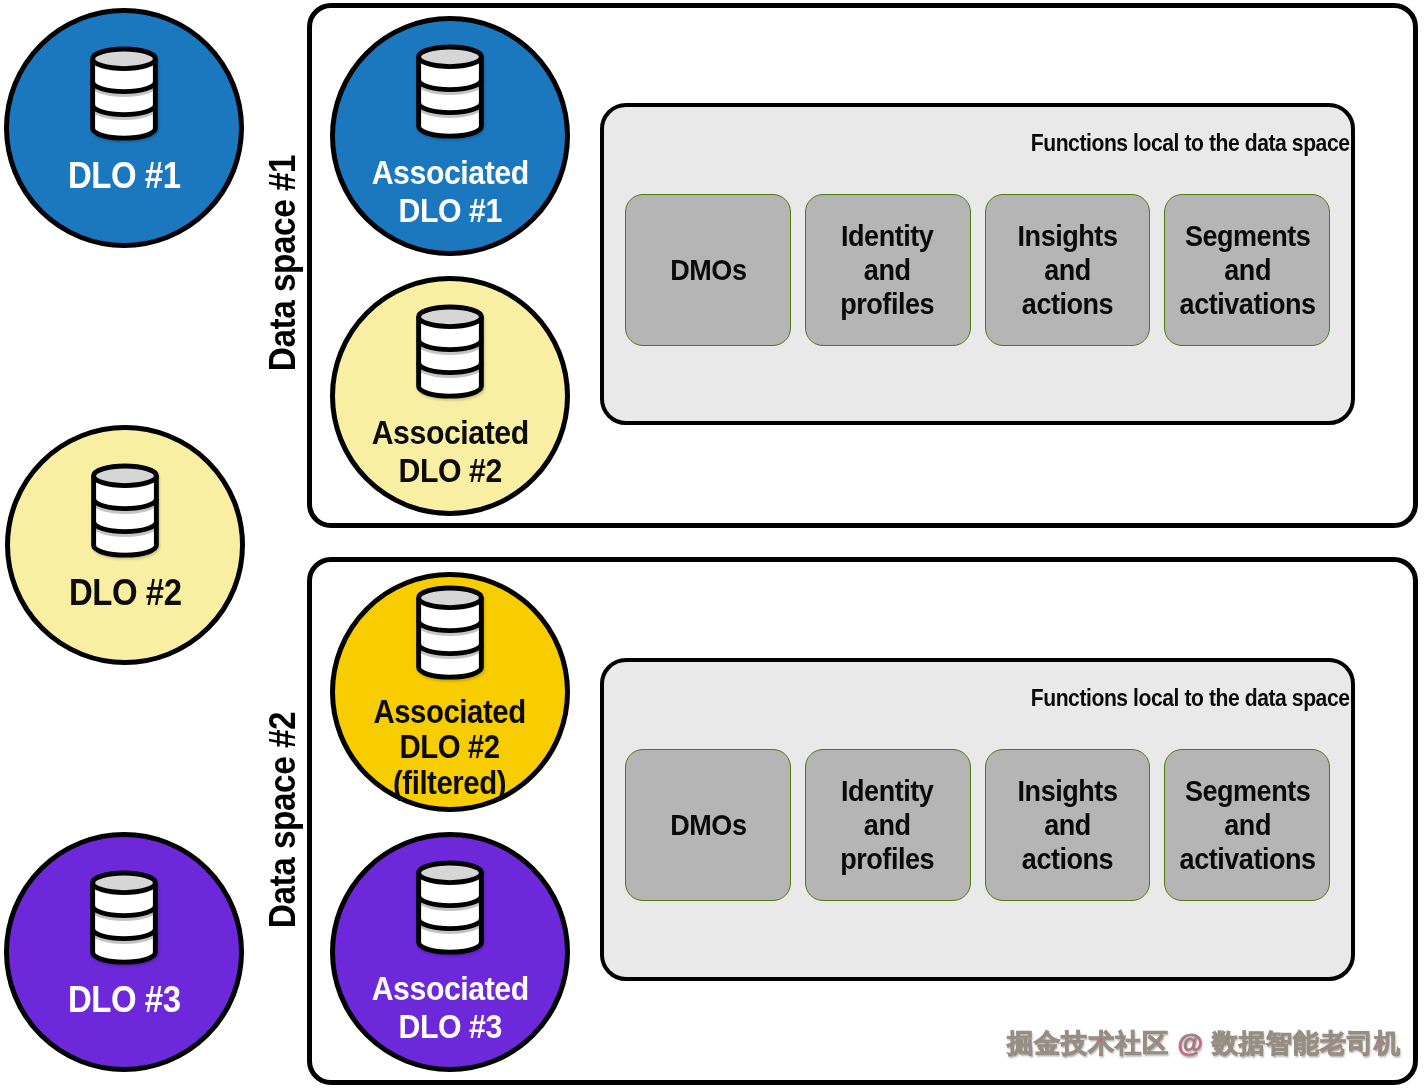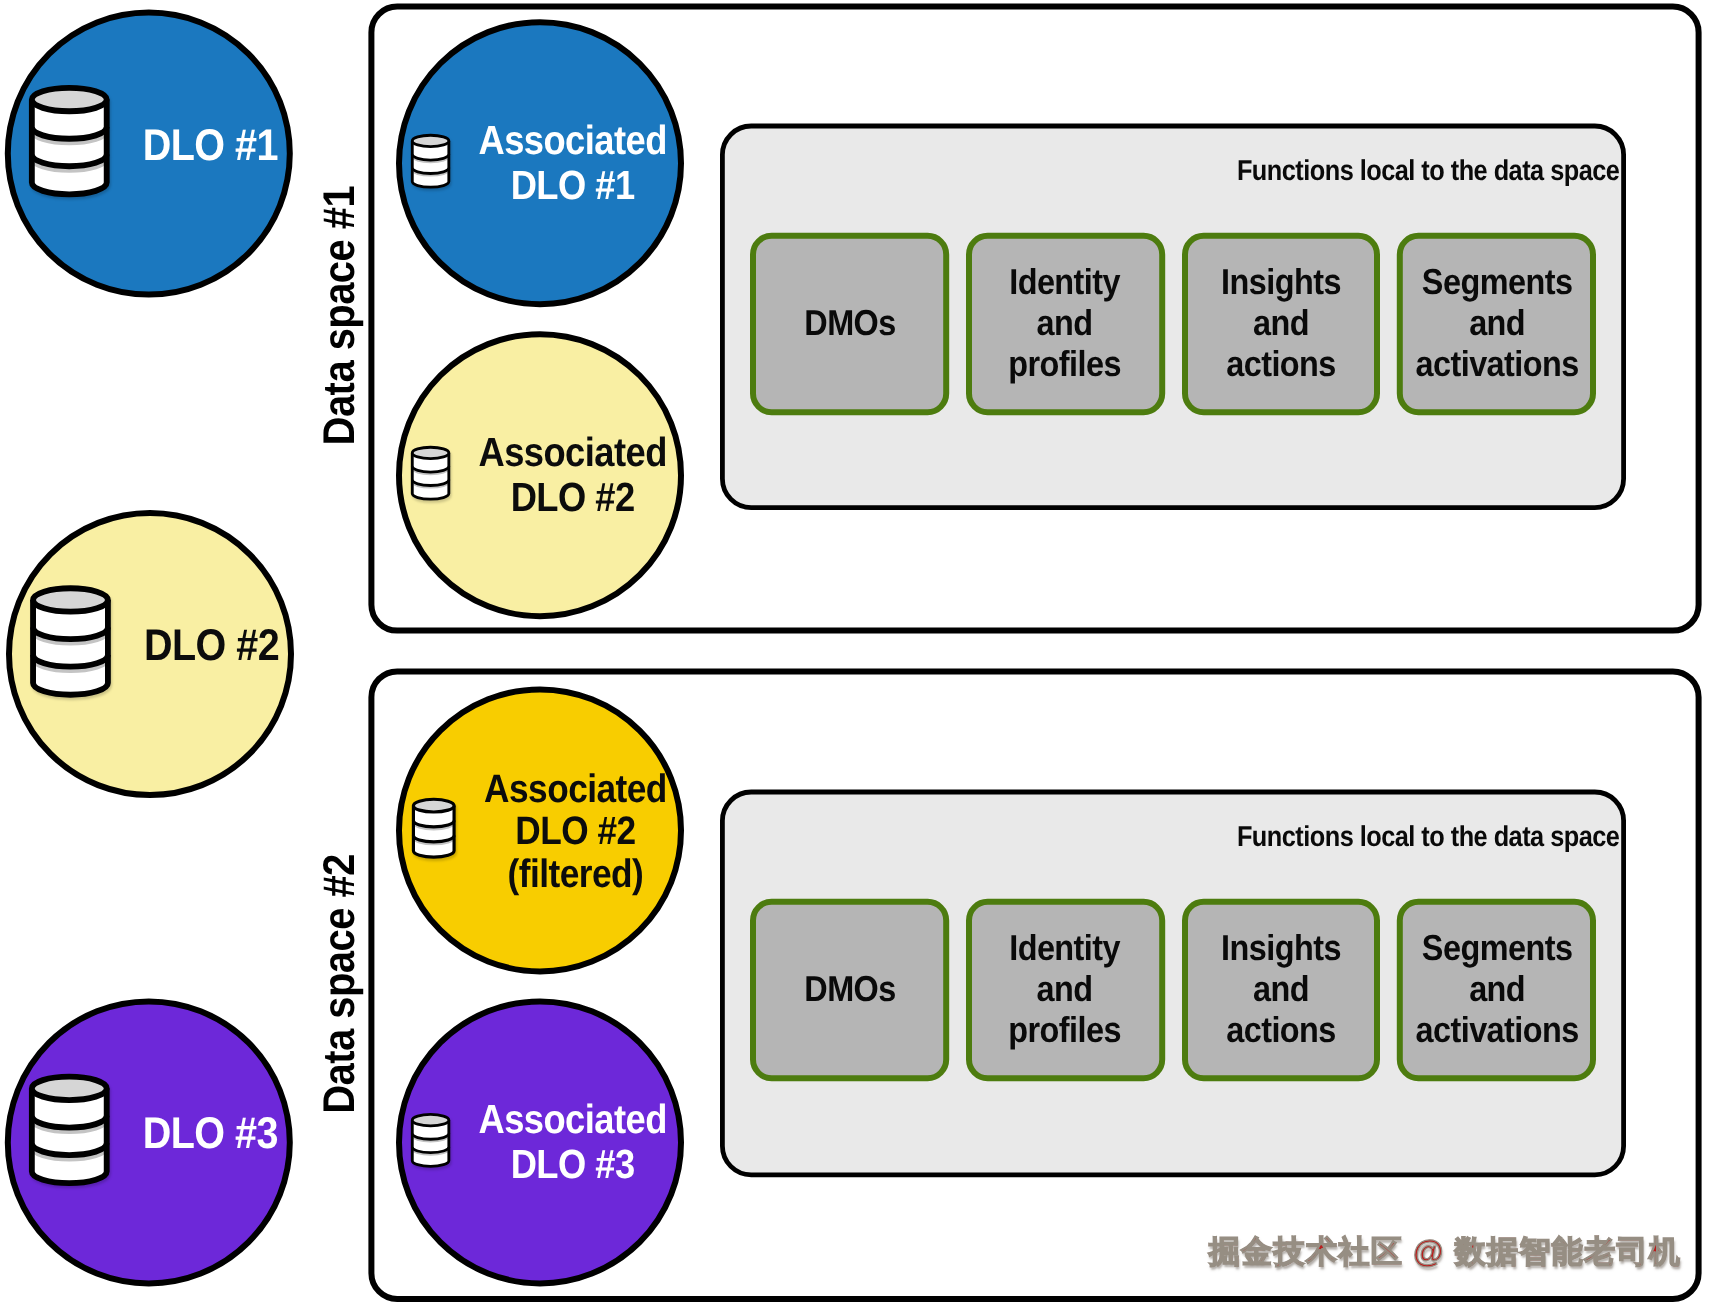--- a/index.html
+++ b/index.html
@@ -15,20 +15,21 @@
   }
 
   
   .circle {
     position: absolute;
     width: 240px;
     height: 240px;
     border: 5px solid #000;
     border-radius: 50%;
     display: flex;
+    flex-direction: column;
     align-items: center;
     justify-content: center;
     gap: 6px;
   }
   .circle.single { padding-bottom: 14px; }
   .c-blue   { background: #1b78bf; }
   .c-pale   { background: #f9efa3; }
   .c-gold   { background: #f8cd00; }
   .c-green  { background: #6d28d9; }
 
@@ -101,21 +102,21 @@
     left: 21px;
     right: 21px;
     top: 87px;
     height: 152px;
     display: flex;
     gap: 14px;
   }
   .fbox {
     flex: 1;
     background: #b5b5b5;
-    border: 5px solid #4d7c0f;
+    border: 1px solid #4d7c0f;
     border-radius: 18px;
     display: flex;
     align-items: center;
     justify-content: center;
     text-align: center;
   }
   .fbox .ftext {
     display: inline-block;
     transform: scaleX(0.9);
     transform-origin: 50% 50%;
@@ -128,21 +129,21 @@
   }
   .fbox .ftext span { display: block; }
 
   
   .watermark {
     position: absolute;
     right: 24px;
     top: 1026px;
     font-weight: bold;
     font-size: 26px;
-    color: #b91c1c;
+    color: #ec4899;
     letter-spacing: 1px;
     -webkit-text-stroke: 1px #968e83;
     text-shadow: 1px 2px 2px rgba(90, 80, 70, 0.5);
     white-space: nowrap;
   }
 
   .hidden-defs { position: absolute; width: 0; height: 0; overflow: hidden; }
 </style>
 </head>
 <body>

